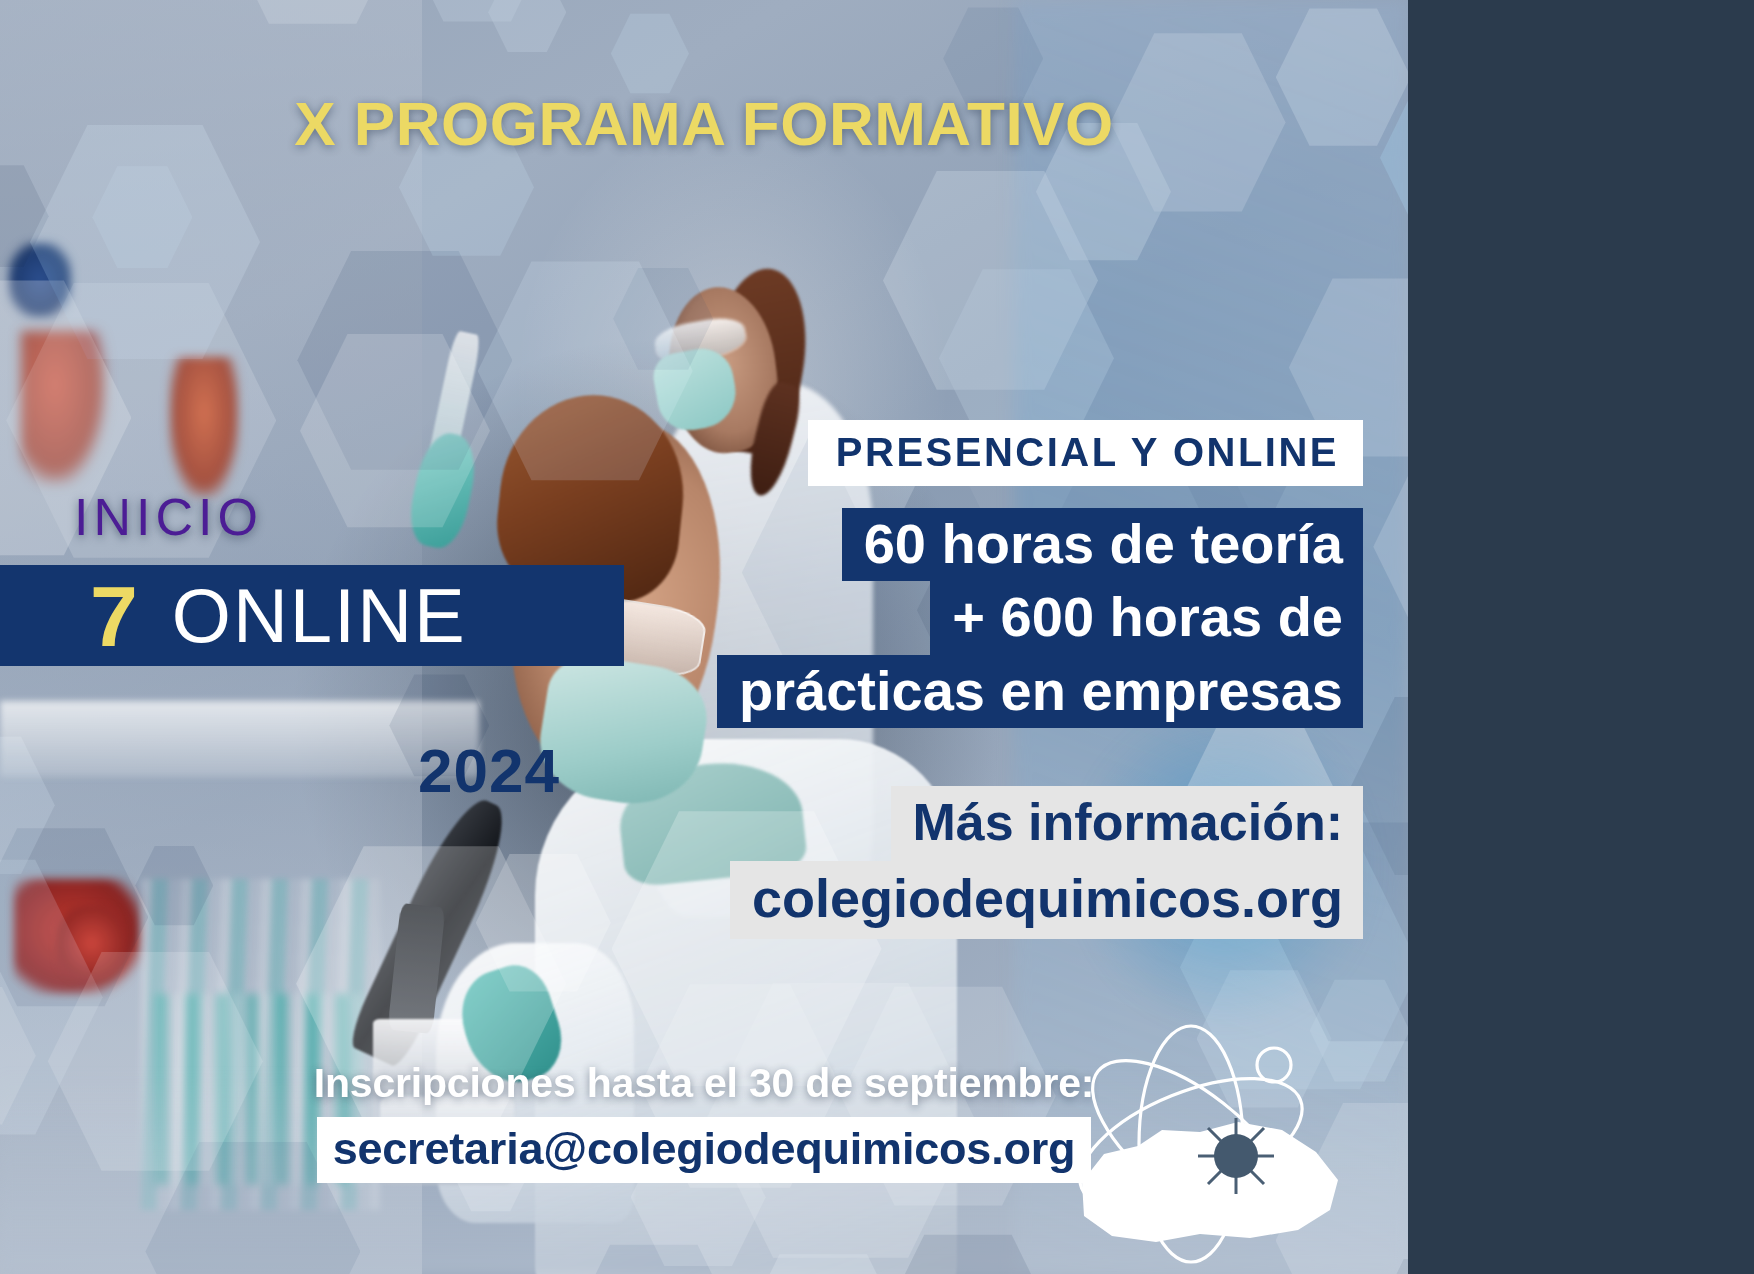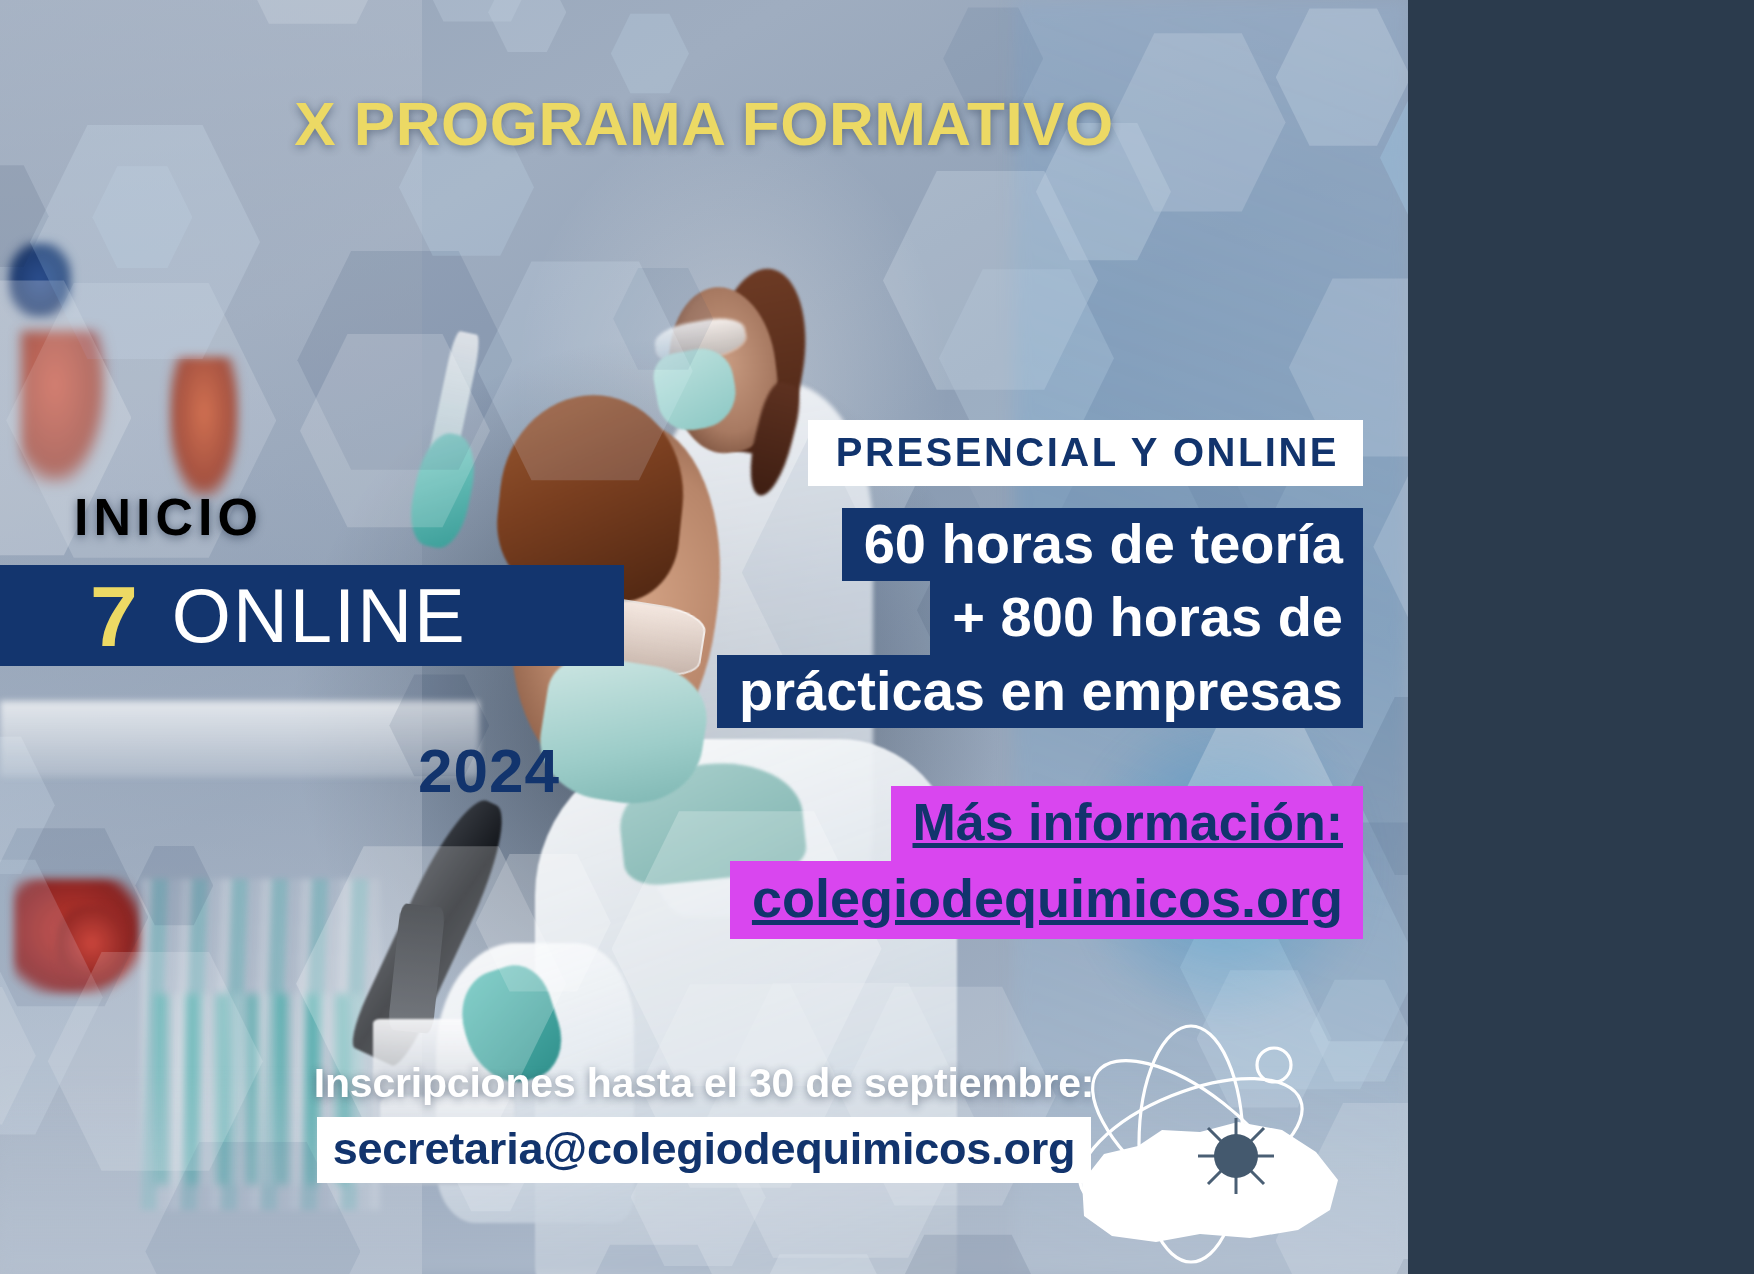--- a/index.html
+++ b/index.html
@@ -160,22 +160,22 @@
     text-align:center;
     font-size:56px; font-weight:bold; line-height:1.08;
     color:#ffffff; letter-spacing:.2px;
     text-shadow:0 2px 10px rgba(20,35,60,.5);
   }
   .subtitle span{ display:block; }
 
   
   .inicio{
     position:absolute; left:74px; top:487px;
-    font-size:52px; font-weight:bold; letter-spacing:5px;
-    color:#000000;
+    font-size:52px; font-weight:normal; letter-spacing:5px;
+    color:#4c1d95;
     text-shadow:0 2px 10px rgba(20,35,60,.55);
   }
   .date-band{
     position:absolute; left:0; top:565px;
     width:624px; height:101px;
     background:#13356e;
     display:flex; align-items:center;
   }
   .date-band .d-day{
     margin-left:90px;
@@ -205,25 +205,24 @@
   }
   .hours{ margin-top:22px; display:flex; flex-direction:column; align-items:flex-end; }
   .hours .hl{
     background:#13356e; color:#ffffff;
     font-size:56px; font-weight:bold; line-height:1.06;
     padding:6px 20px 8px 22px;
     white-space:nowrap;
   }
   .more{ margin-top:58px; display:flex; flex-direction:column; align-items:flex-end; }
   .more .ml{
-    background:#d946ef; color:#12346d;
+    background:#e5e5e5; color:#12346d;
     font-size:52px; font-weight:bold; line-height:1.1;
     padding:8px 20px 10px 22px;
     white-space:nowrap;
-    text-decoration:underline;
   }
   .more .ml.url{ font-size:54px; }
 
   
   .inscrip{
     position:absolute; left:50%; transform:translateX(-50%);
     top:1060px; text-align:center; width:1100px;
   }
   .inscrip .l1{
     display:inline-block;
@@ -393,21 +392,21 @@
       <span class="d-month">ONLINE</span>
     </div>
 
     <div class="year">2024</div>
 
     <div class="right-col">
       <div class="modality">PRESENCIAL Y ONLINE</div>
 
       <div class="hours">
         <div class="hl">60 horas de teoría</div>
-        <div class="hl">+ 800 horas de</div>
+        <div class="hl">+ 600 horas de</div>
         <div class="hl">prácticas en empresas</div>
       </div>
 
       <div class="more">
         <div class="ml">Más información:</div>
         <div class="ml url">colegiodequimicos.org</div>
       </div>
     </div>
 
     <div class="inscrip">

